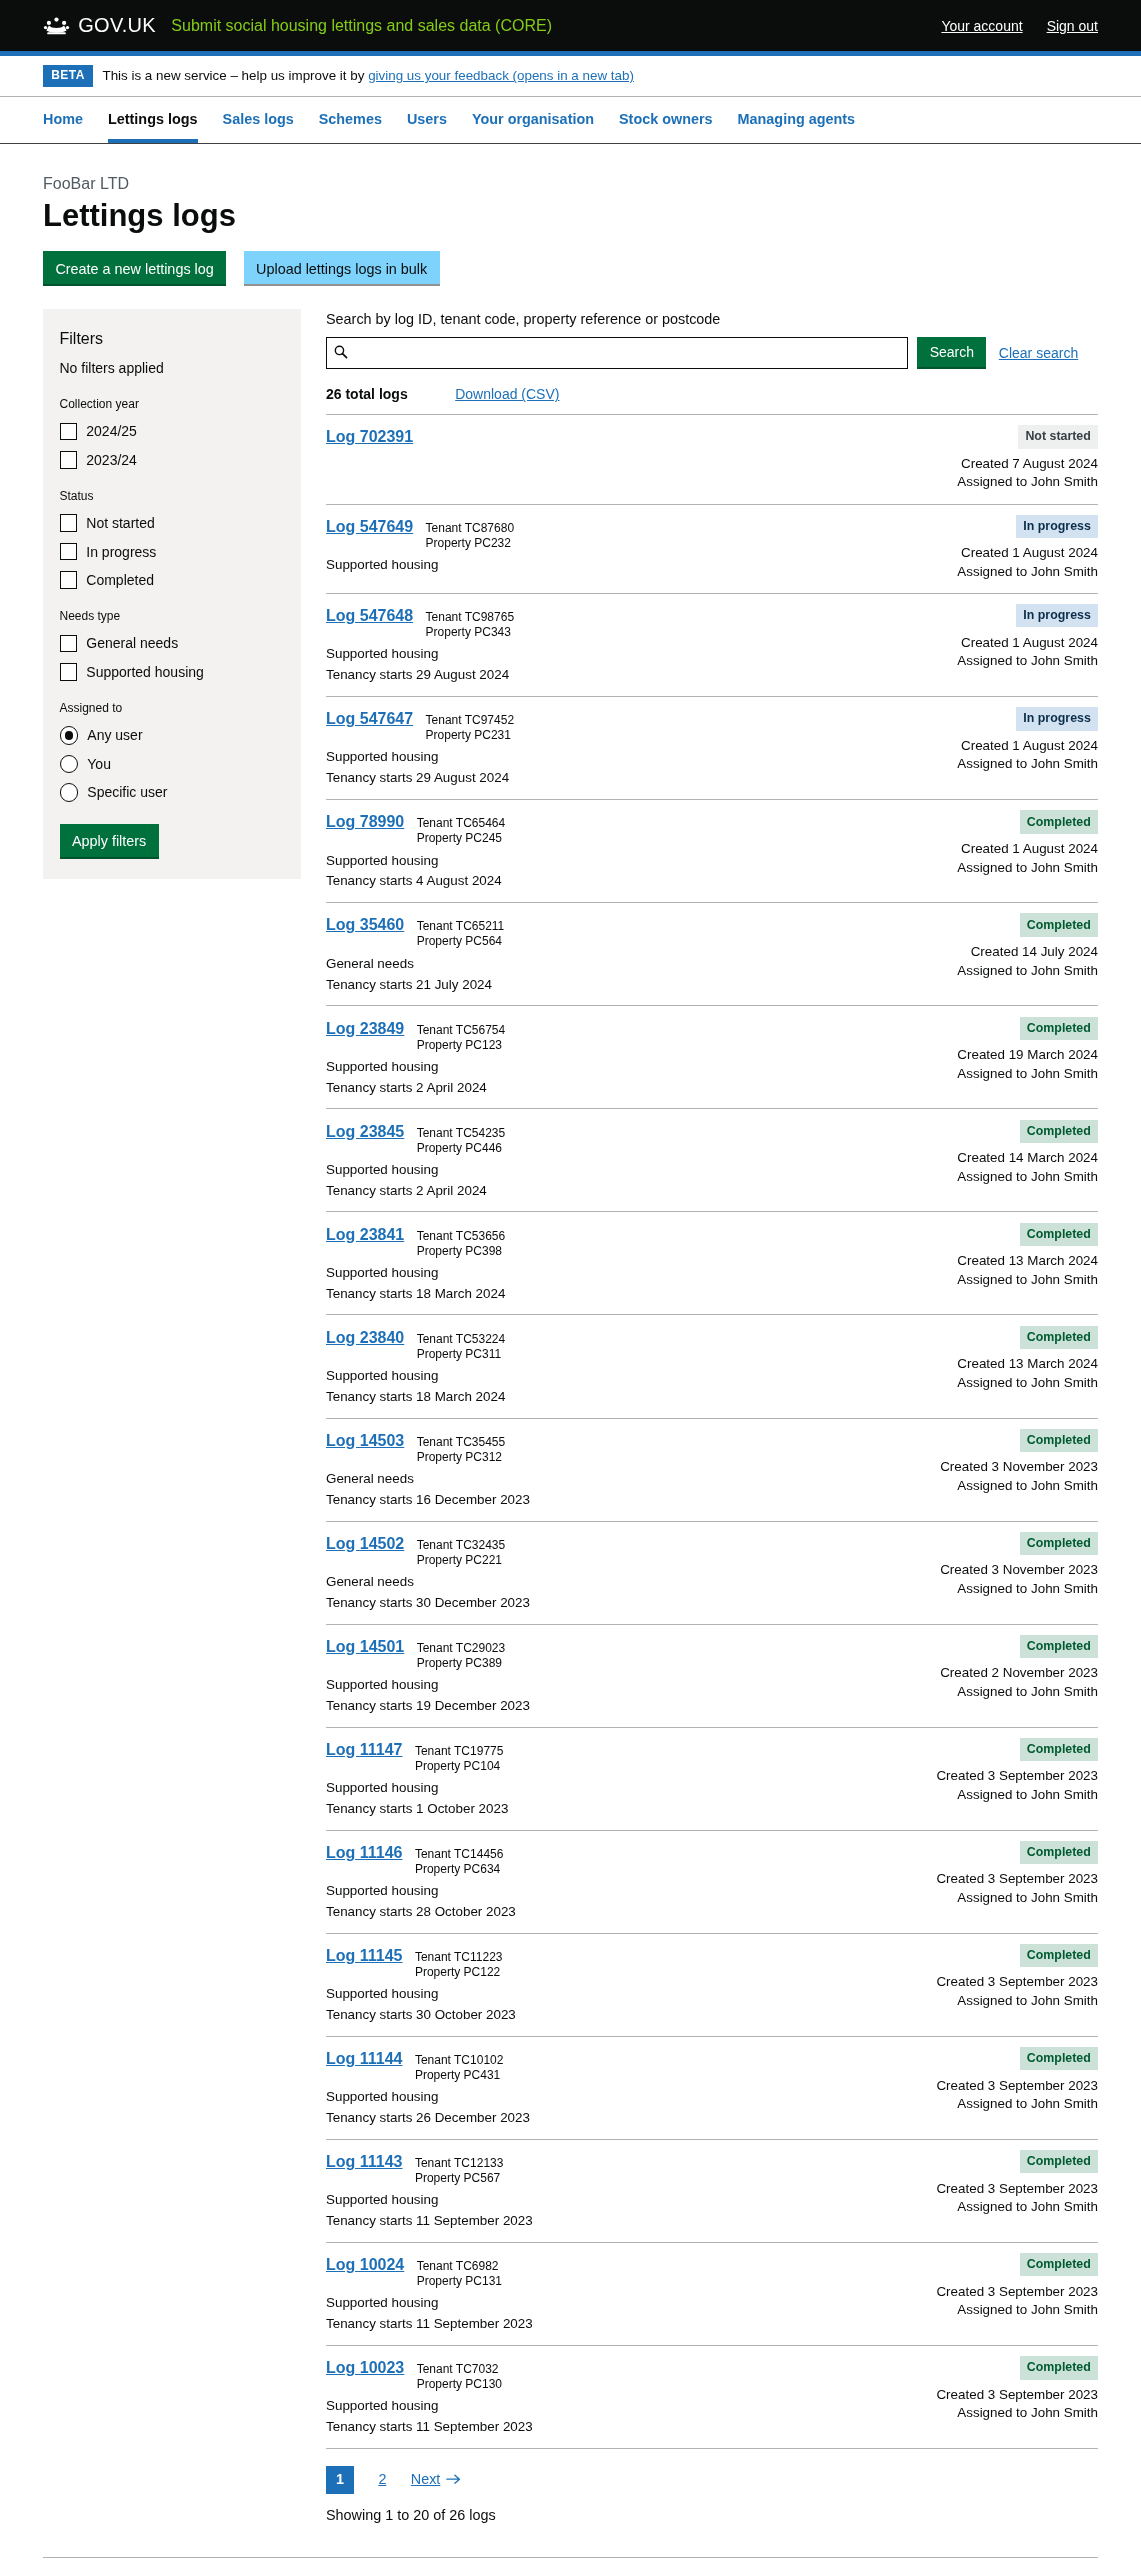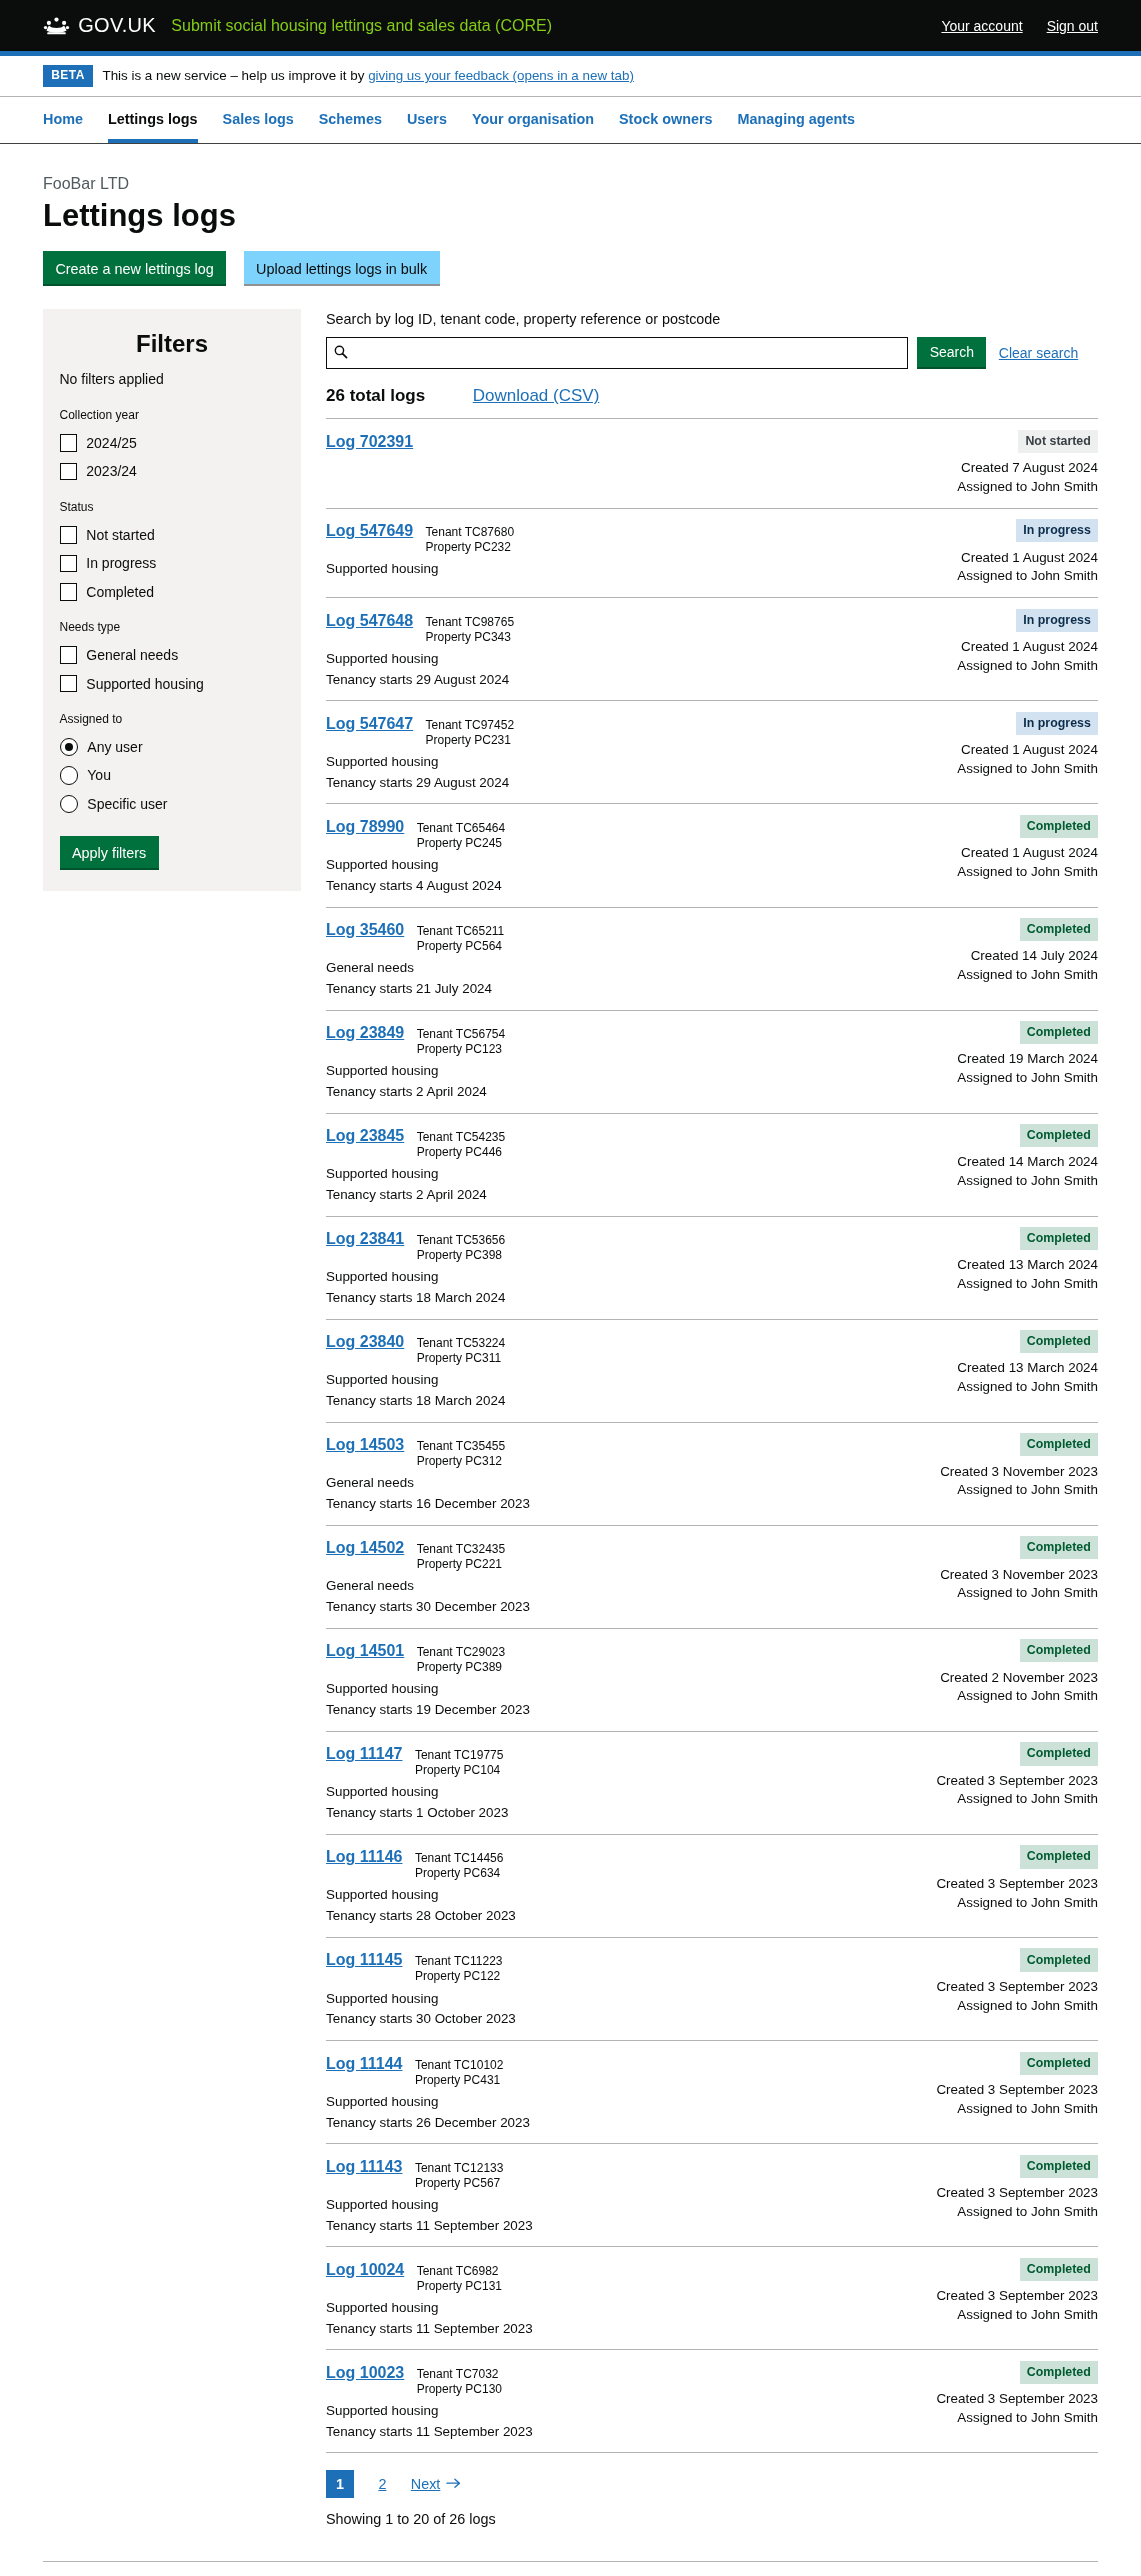--- a/index.html
+++ b/index.html
@@ -136,24 +136,23 @@
   .layout { display: flex; gap: 25px; align-items: flex-start; }
 
   
   .filters {
     width: 258px;
     flex: 0 0 258px;
     background: #f3f2f1;
     padding: 15.5px 16.5px 20.6px 16.5px;
   }
   .filters h2 {
-    font-size: 24px;
+    font-size: 16px;
     margin: 3.1px 0 7.2px 0;
-    font-weight: bold;
-    text-align: center;
+    font-weight: normal;
   }
   .filters-applied { font-size: 14px; margin: 0 0 17.5px 0; color: #0b0c0c; }
   .filter-group { margin-bottom: 17.5px; }
   .filter-legend {
     font-weight: normal;
     font-size: 12px;
     margin-bottom: 8.2px;
     display: block;
   }
   .check-row {
@@ -230,21 +229,21 @@
     font-size: 14px;
     margin-left: 12.4px;
     align-self: center;
     text-decoration: underline;
   }
 
   .total-row {
     display: flex;
     align-items: baseline;
     gap: 17.5px;
-    font-size: 17px;
+    font-size: 14px;
     padding-bottom: 9.3px;
     margin-bottom: 0;
   }
   .total-row .count { font-weight: bold; }
   .total-row a { color: #1d70b8; padding-left: 30px; }
 
   
   .log-list { border-top: 1px solid #b1b4b6; }
   .log-item {
     border-bottom: 1px solid #b1b4b6;

